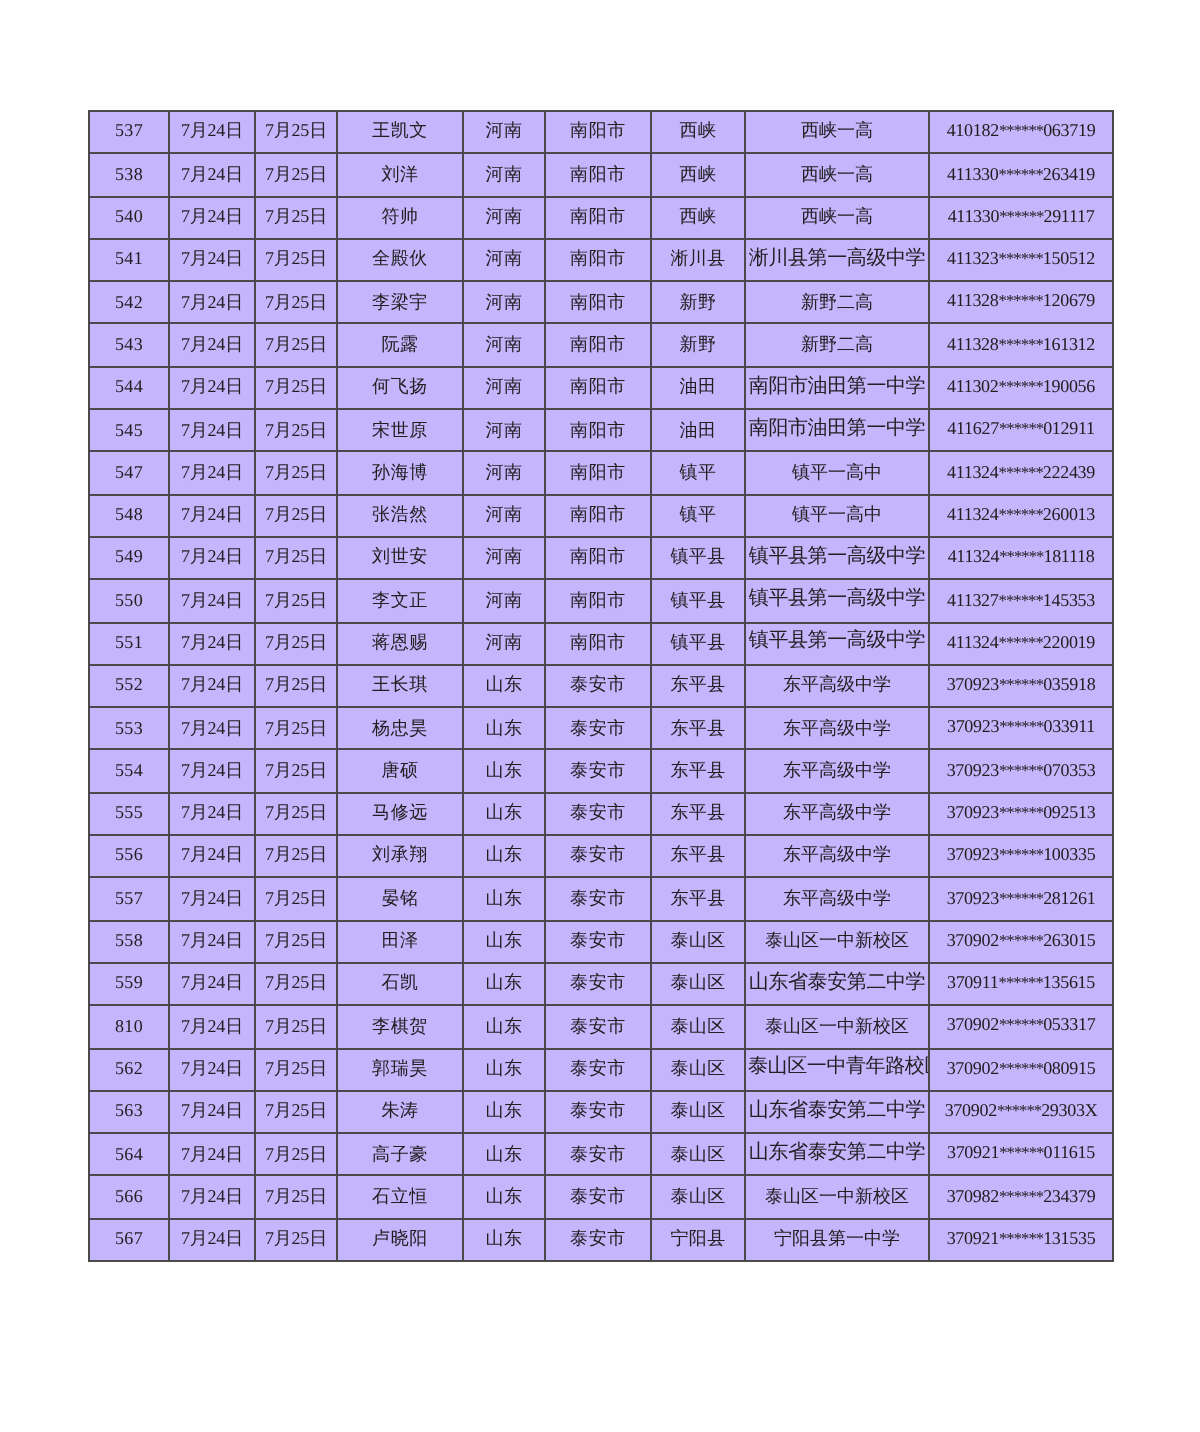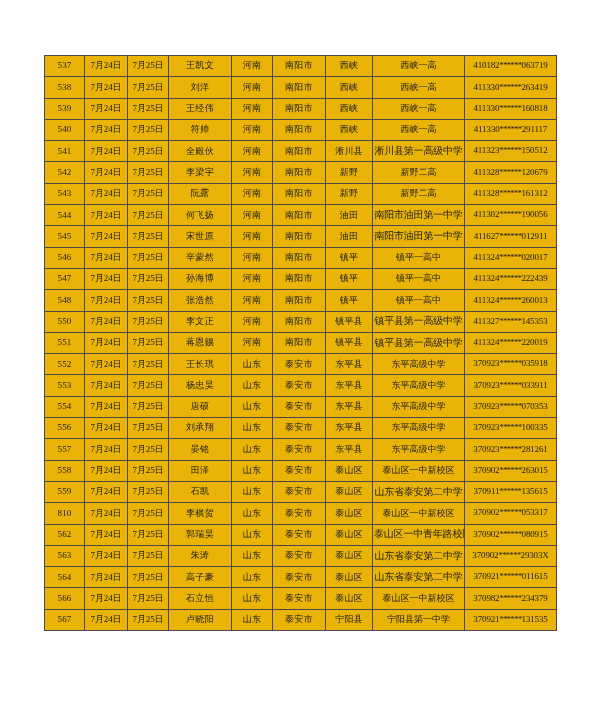--- a/index.html
+++ b/index.html
@@ -24,21 +24,21 @@
   .table-wrap {
     position: absolute;
     left: 44px;
     top: 55px;
     width: 512px;
   }
   table.roster {
     border-collapse: collapse;
     table-layout: fixed;
     width: 512px;
-    background: #eab308;
+    background: #c4b5fd;
   }
   table.roster col.c-seq      { width: 40px; }
   table.roster col.c-date1    { width: 43px; }
   table.roster col.c-date2    { width: 41px; }
   table.roster col.c-name     { width: 63px; }
   table.roster col.c-province { width: 41px; }
   table.roster col.c-city     { width: 53px; }
   table.roster col.c-county   { width: 47px; }
   table.roster col.c-school   { width: 92px; }
   table.roster col.c-idnum    { width: 92px; }
@@ -109,31 +109,20 @@
             <td class="date1">7月24日</td>
             <td class="date2">7月25日</td>
             <td class="name">刘洋</td>
             <td class="province">河南</td>
             <td class="city">南阳市</td>
             <td class="county">西峡</td>
             <td class="school">西峡一高</td>
             <td class="idnum"><span>411330</span><span class="stars">******</span><span>263419</span></td>
           </tr>
           <tr>
-            <td class="seq">539</td>
-            <td class="date1">7月24日</td>
-            <td class="date2">7月25日</td>
-            <td class="name">王经伟</td>
-            <td class="province">河南</td>
-            <td class="city">南阳市</td>
-            <td class="county">西峡</td>
-            <td class="school">西峡一高</td>
-            <td class="idnum"><span>411330</span><span class="stars">******</span><span>160818</span></td>
-          </tr>
-          <tr>
             <td class="seq">540</td>
             <td class="date1">7月24日</td>
             <td class="date2">7月25日</td>
             <td class="name">符帅</td>
             <td class="province">河南</td>
             <td class="city">南阳市</td>
             <td class="county">西峡</td>
             <td class="school">西峡一高</td>
             <td class="idnum"><span>411330</span><span class="stars">******</span><span>291117</span></td>
           </tr>
@@ -186,31 +175,20 @@
             <td class="date1">7月24日</td>
             <td class="date2">7月25日</td>
             <td class="name">宋世原</td>
             <td class="province">河南</td>
             <td class="city">南阳市</td>
             <td class="county">油田</td>
             <td class="school long">南阳市油田第一中学</td>
             <td class="idnum"><span>411627</span><span class="stars">******</span><span>012911</span></td>
           </tr>
           <tr>
-            <td class="seq">546</td>
-            <td class="date1">7月24日</td>
-            <td class="date2">7月25日</td>
-            <td class="name">辛蒙然</td>
-            <td class="province">河南</td>
-            <td class="city">南阳市</td>
-            <td class="county">镇平</td>
-            <td class="school">镇平一高中</td>
-            <td class="idnum"><span>411324</span><span class="stars">******</span><span>020017</span></td>
-          </tr>
-          <tr>
             <td class="seq">547</td>
             <td class="date1">7月24日</td>
             <td class="date2">7月25日</td>
             <td class="name">孙海博</td>
             <td class="province">河南</td>
             <td class="city">南阳市</td>
             <td class="county">镇平</td>
             <td class="school">镇平一高中</td>
             <td class="idnum"><span>411324</span><span class="stars">******</span><span>222439</span></td>
           </tr>
@@ -219,20 +197,31 @@
             <td class="date1">7月24日</td>
             <td class="date2">7月25日</td>
             <td class="name">张浩然</td>
             <td class="province">河南</td>
             <td class="city">南阳市</td>
             <td class="county">镇平</td>
             <td class="school">镇平一高中</td>
             <td class="idnum"><span>411324</span><span class="stars">******</span><span>260013</span></td>
           </tr>
           <tr>
+            <td class="seq">549</td>
+            <td class="date1">7月24日</td>
+            <td class="date2">7月25日</td>
+            <td class="name">刘世安</td>
+            <td class="province">河南</td>
+            <td class="city">南阳市</td>
+            <td class="county">镇平县</td>
+            <td class="school long">镇平县第一高级中学</td>
+            <td class="idnum"><span>411324</span><span class="stars">******</span><span>181118</span></td>
+          </tr>
+          <tr>
             <td class="seq">550</td>
             <td class="date1">7月24日</td>
             <td class="date2">7月25日</td>
             <td class="name">李文正</td>
             <td class="province">河南</td>
             <td class="city">南阳市</td>
             <td class="county">镇平县</td>
             <td class="school long">镇平县第一高级中学</td>
             <td class="idnum"><span>411327</span><span class="stars">******</span><span>145353</span></td>
           </tr>
@@ -272,20 +261,31 @@
           <tr>
             <td class="seq">554</td>
             <td class="date1">7月24日</td>
             <td class="date2">7月25日</td>
             <td class="name">唐硕</td>
             <td class="province">山东</td>
             <td class="city">泰安市</td>
             <td class="county">东平县</td>
             <td class="school">东平高级中学</td>
             <td class="idnum"><span>370923</span><span class="stars">******</span><span>070353</span></td>
+          </tr>
+          <tr>
+            <td class="seq">555</td>
+            <td class="date1">7月24日</td>
+            <td class="date2">7月25日</td>
+            <td class="name">马修远</td>
+            <td class="province">山东</td>
+            <td class="city">泰安市</td>
+            <td class="county">东平县</td>
+            <td class="school">东平高级中学</td>
+            <td class="idnum"><span>370923</span><span class="stars">******</span><span>092513</span></td>
           </tr>
           <tr>
             <td class="seq">556</td>
             <td class="date1">7月24日</td>
             <td class="date2">7月25日</td>
             <td class="name">刘承翔</td>
             <td class="province">山东</td>
             <td class="city">泰安市</td>
             <td class="county">东平县</td>
             <td class="school">东平高级中学</td>

